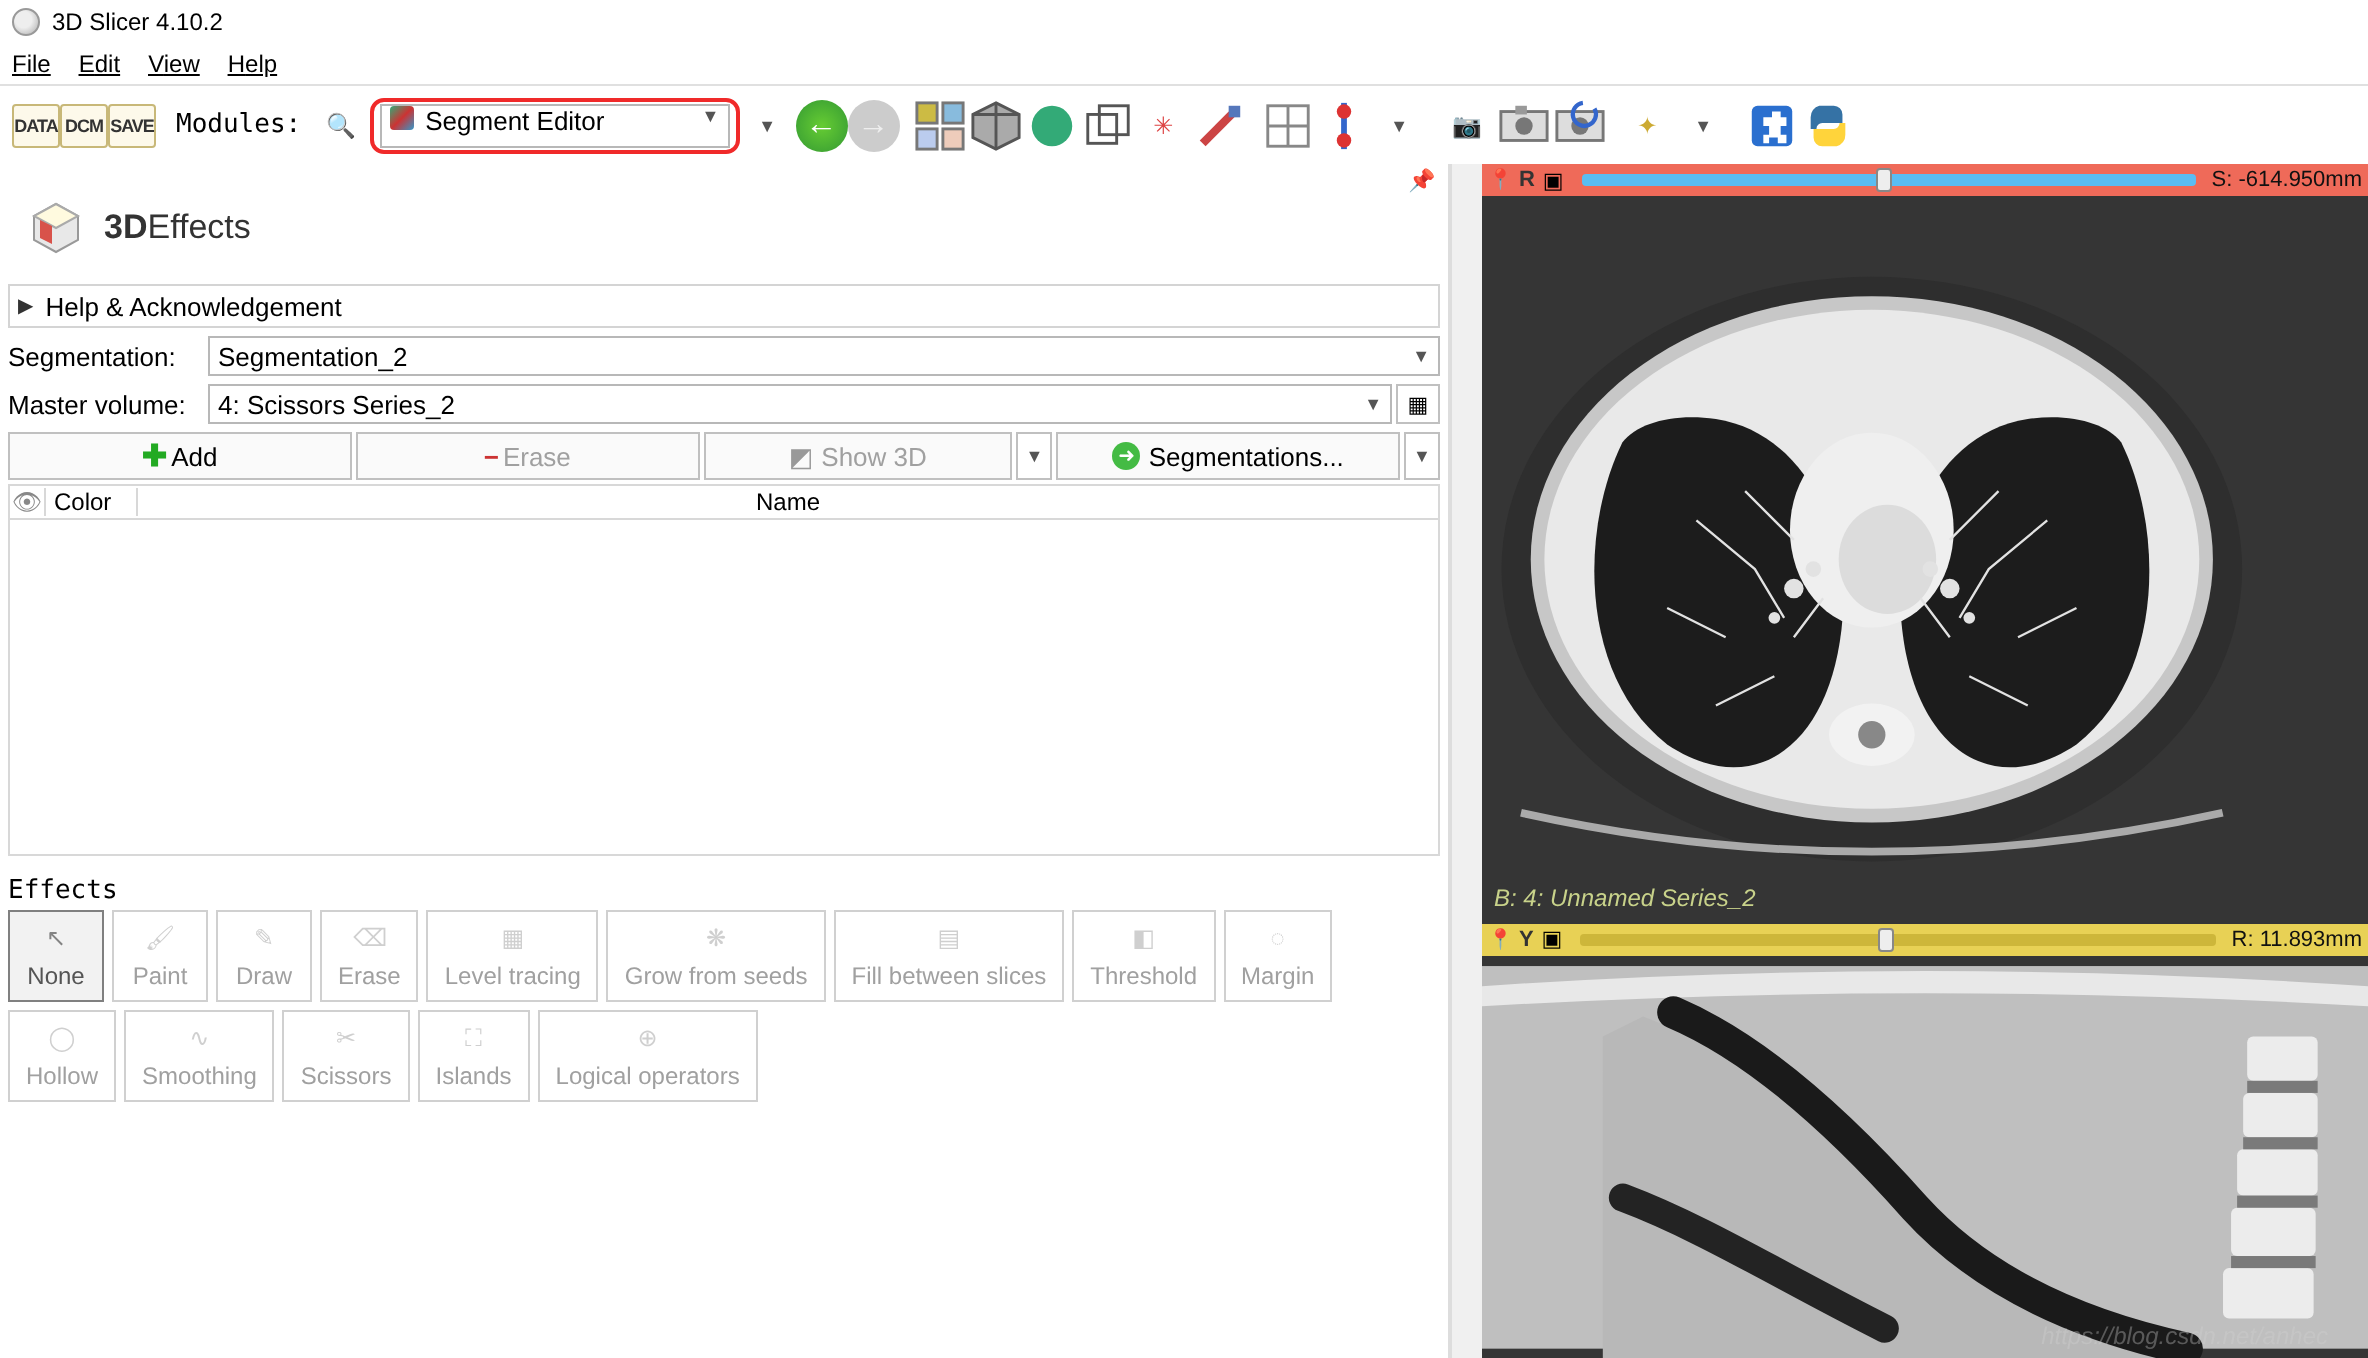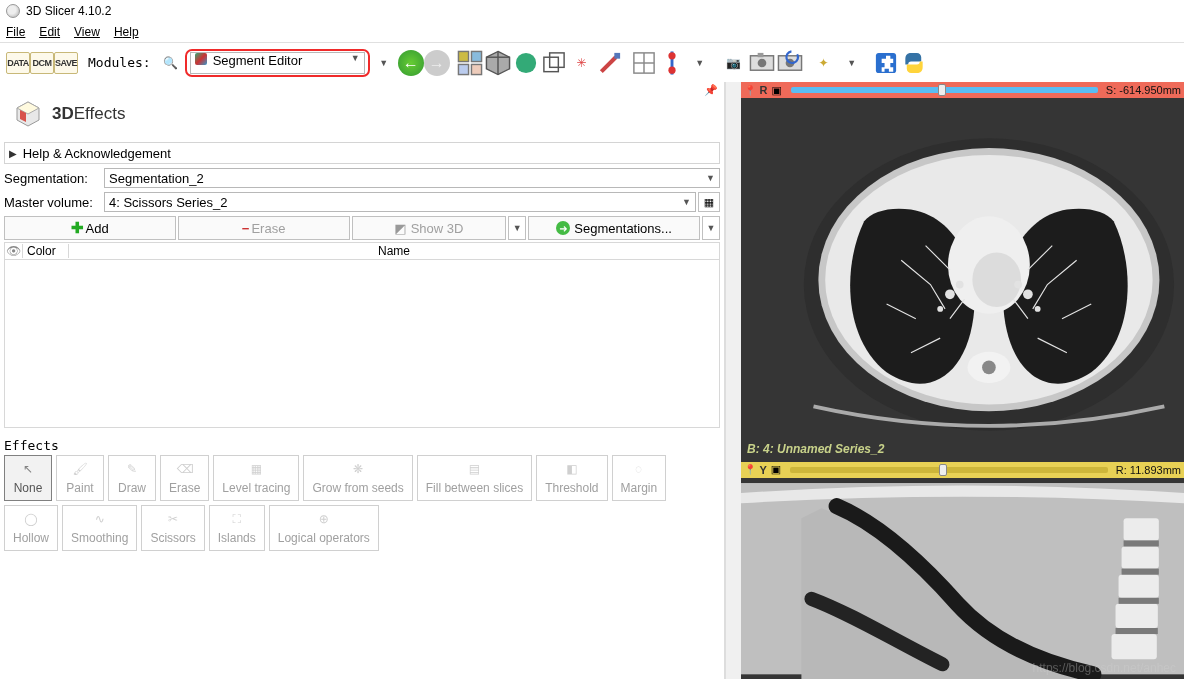--- a/index.html
+++ b/index.html
@@ -82,28 +82,28 @@
 .slice-header{ height:16px; display:flex; align-items:center; font-size:11px; padding:0 3px; position:relative;}
 .slice-header.red{ background:#ef6a59;}
 .slice-header.yellow{ background:#e8d155;}
 .slice-header .pin{ font-size:10px; margin-right:3px; color:#333;}
 .slice-header .letter{ font-weight:bold; margin-right:4px; color:#333;}
 .slice-header .eye{ margin-right:5px;}
 .slice-header .track{ flex:1; height:6px; background:#5abdf3; border-radius:2px; position:relative; margin:0 4px;}
 .slice-header.yellow .track{background:#cdb63a;}
 .slice-header .thumb{ position:absolute; top:-3px; width:8px; height:12px; background:#eee; border:1px solid #888; border-radius:2px;}
 .slice-header .readout{ font-size:11px; white-space:nowrap; margin-left:4px; color:#111;}
-.slice-body{ flex:1; position:relative; display:flex; align-items:center; justify-content:flex-end; overflow:hidden;font-weight:bold;}
+.slice-body{ flex:1; position:relative; display:flex; align-items:center; justify-content:flex-start; overflow:hidden;}
 .slice-body .overlay-text{ position:absolute; left:6px; bottom:6px; color:#c8d28a; font-size:12px; font-style:italic;}
 
 
 .ct-axial{ width: 88%; }
 .ct-sagittal{ width: 100%; height:100%;}
 
-.watermark{ position:absolute; right:8px; bottom:4px; color:rgba(210,210,210,0.35); font-size:12px; }
+.watermark{ position:absolute; right:20px; bottom:4px; color:rgba(210,210,210,0.35); font-size:12px; font-style:italic;}
 </style>
 </head>
 <body>
 
 <div class="title-bar">
   <span class="app-icon"></span>
   <span class="title">3D Slicer 4.10.2</span>
 </div>
 
 <div class="menu-bar">

